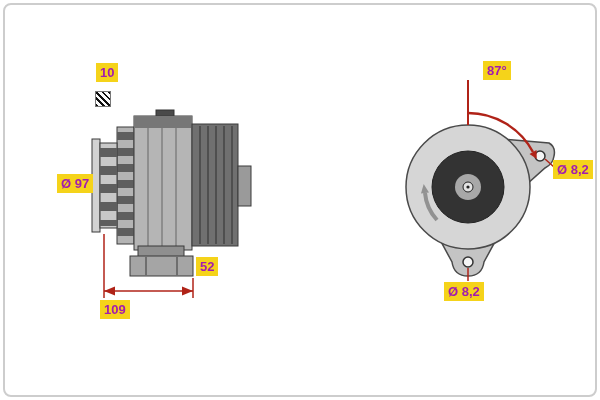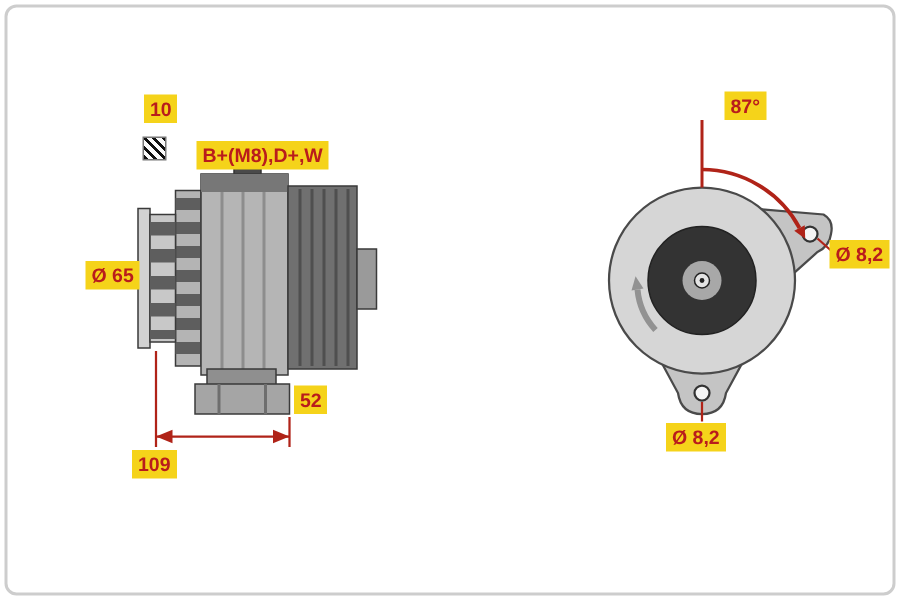--- a/index.html
+++ b/index.html
@@ -6,21 +6,21 @@
   .canvas{
     position:relative;width:600px;height:400px;background:#ffffff;
     font-family:"Liberation Sans",sans-serif;overflow:hidden;
   }
   .frame{
     position:absolute;inset:3px;border:2px solid #cdcdcd;border-radius:8px;
     pointer-events:none;
   }
   svg.draw{position:absolute;left:0;top:0;}
   .lbl{
-    position:absolute;background:#f5d31a;color:#b91c1c;
+    position:absolute;background:#f5d31a;color:#a21caf;
     font-weight:bold;font-size:13px;line-height:15px;padding:2px 4px;
     white-space:nowrap;
   }
   .hatch{
     position:absolute;width:14px;height:14px;
     background:repeating-linear-gradient(45deg,#101010 0 2px,#fafafa 2px 4.5px);
     outline:1px solid #777777;
   }
 </style>
 </head>
@@ -120,27 +120,26 @@
 
       <line x1="545" y1="159" x2="554" y2="167" stroke="#b02318" stroke-width="1.5"></line>
       <line x1="468" y1="268" x2="468" y2="281" stroke="#b02318" stroke-width="1.5"></line>
     </g>
   </svg>
 
   <div class="lbl" style="left:96px;top:63px">10</div>
 
   <div class="hatch" style="left:96px;top:92px"></div>
 
-  <div class="lbl" style="left:131px;top:94px">B+(M8),D+,W</div>
 
-  <div class="lbl" style="left:57px;top:174px">Ø 65</div>
+  <div class="lbl" style="left:57px;top:174px">Ø 97</div>
 
   <div class="lbl" style="left:196px;top:257px">52</div>
 
-  <div class="lbl" style="left:88px;top:300px">109</div>
+  <div class="lbl" style="left:100px;top:300px">109</div>
 
   <div class="lbl" style="left:483px;top:61px">87°</div>
 
   <div class="lbl" style="left:553px;top:160px">Ø 8,2</div>
 
   <div class="lbl" style="left:444px;top:282px">Ø 8,2</div>
 
 </div>
 
 </body></html>

